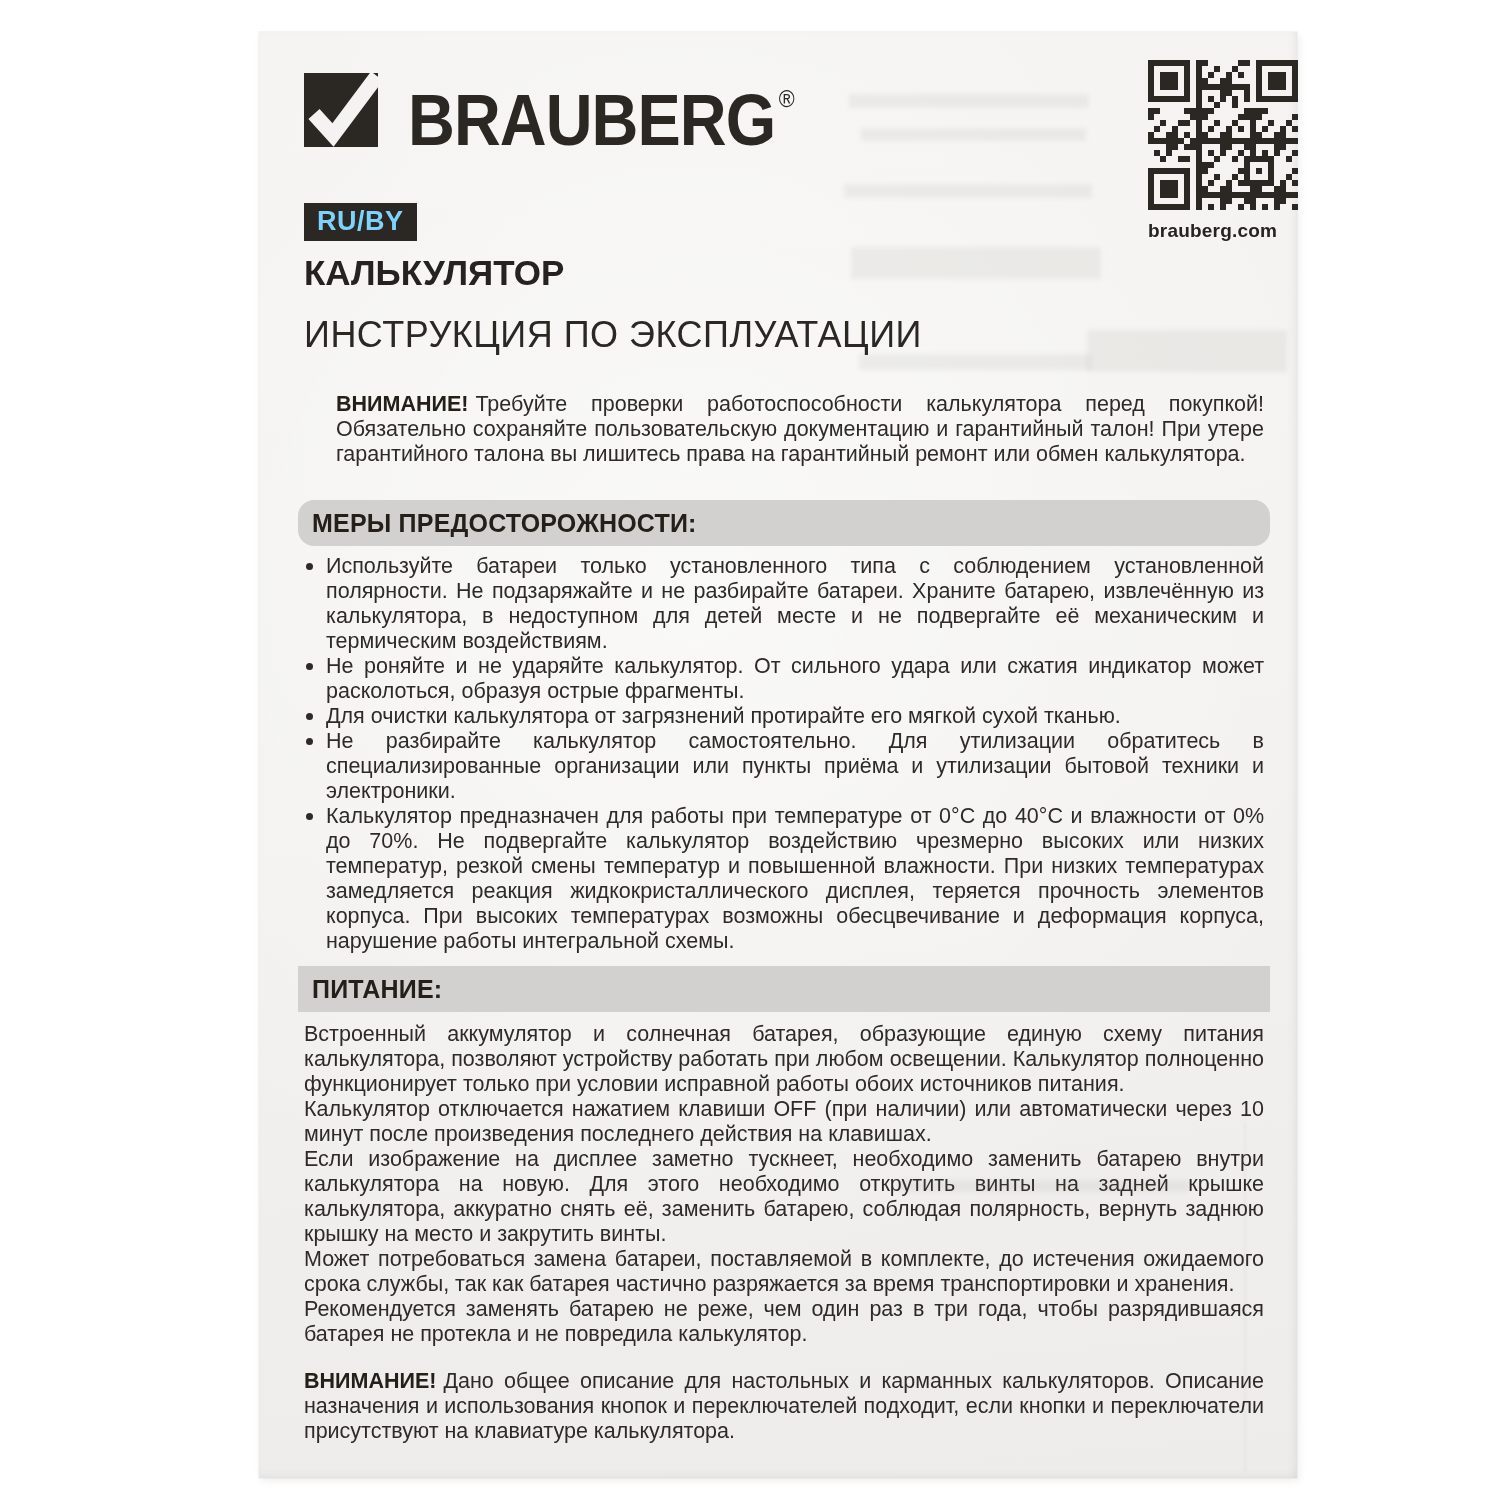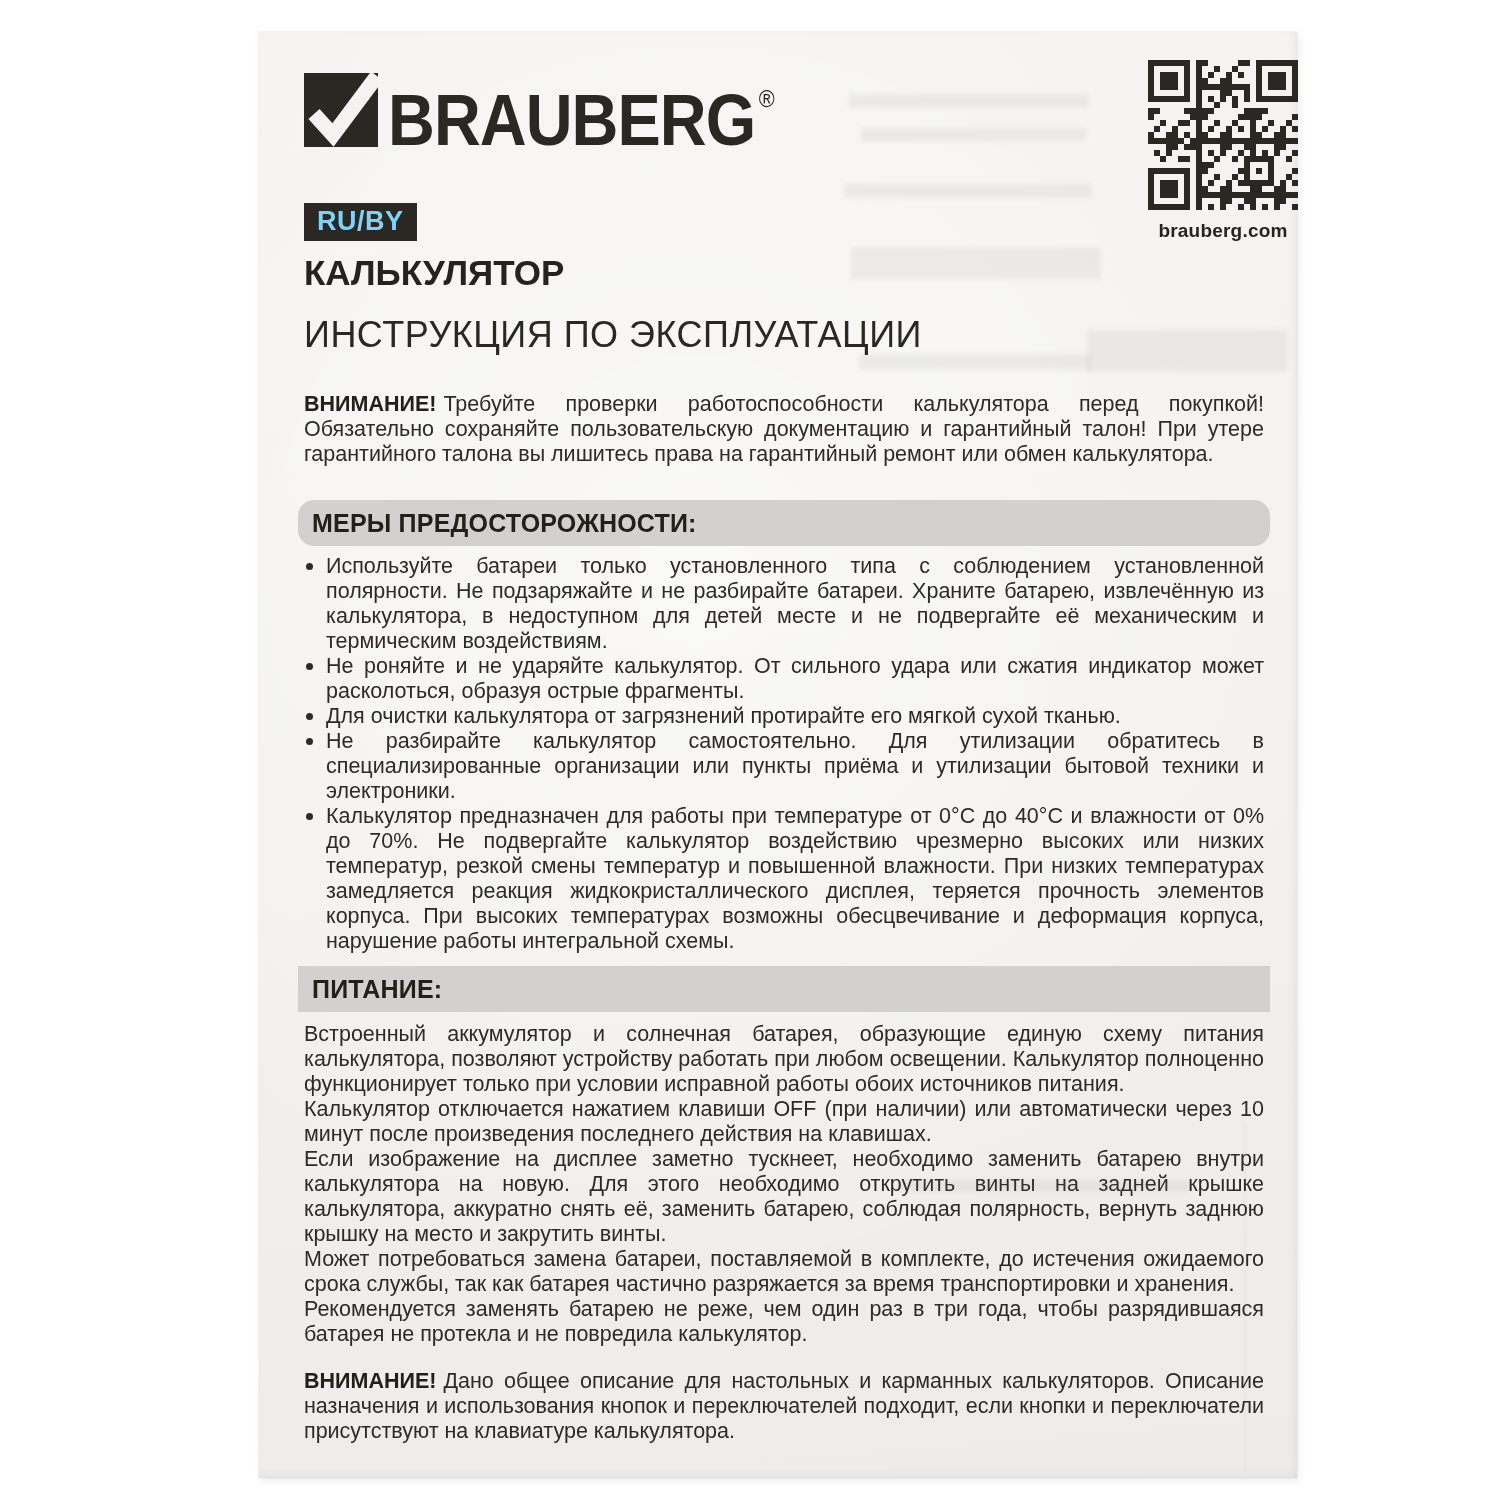--- a/index.html
+++ b/index.html
@@ -19,50 +19,50 @@
       2px 3px 8px rgba(0,0,0,0.07),
       inset -7px 0 14px -10px rgba(0,0,0,0.12),
       inset 0 -7px 14px -10px rgba(0,0,0,0.10);
     padding:0 33px 0 45px;box-sizing:border-box;
   }
   
   .ghost{position:absolute;background:#7d786f;opacity:0.09;filter:blur(2px);pointer-events:none;}
   .ghost.vline{opacity:0.06;filter:blur(1px);}
 
   .header-row{position:relative;margin-top:30px;height:74px;}
-  .brand{display:flex;align-items:center;gap:10px;}
+  .brand{display:flex;align-items:center;gap:30px;}
   .logo-square{width:74px;height:74px;flex:0 0 auto;display:block;}
   .brand-text{
     font-size:72px;font-weight:700;letter-spacing:-1px;color:#2b2723;
     display:inline-block;transform:scaleX(0.9);transform-origin:left center;
     white-space:nowrap;line-height:74px;
   }
   .reg-mark{font-size:24px;font-weight:400;vertical-align:38px;letter-spacing:0;margin-left:4px;}
 
-  .qr-block{position:absolute;left:844px;top:-2px;width:150px;text-align:center;}
+  .qr-block{position:absolute;left:844px;top:-2px;width:150px;text-align:left;}
   .qr-svg{width:150px;height:150px;display:block;fill:#2b2823;}
   .qr-caption{margin-top:10px;font-size:19px;font-weight:700;color:#262320;letter-spacing:0.2px;}
 
   .lang-badge{
     display:inline-block;margin-top:67px;
     background:#2b2723;color:#7dd3fc;
     font-size:27px;font-weight:700;letter-spacing:0.5px;
     padding:5px 13px 6px 13px;line-height:1;
   }
   .doc-title{
     margin:3px 0 0 0;font-size:35px;line-height:58px;font-weight:700;color:#262220;letter-spacing:0;
   }
   .doc-subtitle{
     margin:12px 0 0 0;font-size:36px;line-height:42px;font-weight:400;color:#2b2824;letter-spacing:0.5px;
   }
 
   .body-text{font-size:21.5px;line-height:25px;text-align:justify;color:#2e2a27;}
   .attn-label{font-weight:700;color:#242019;margin-right:7px;}
 
-  .intro{margin-top:36px;}
+  .intro{margin-top:36px;margin-left:32px;}
   .section-bar{
     height:46px;display:flex;align-items:center;
     background:#d3d1d0;
     margin:0 -6px;padding:0 14px;
     font-size:25px;font-weight:700;color:#242019;letter-spacing:0.2px;
   }
   .bar-precautions{margin-top:33px;border-radius:16px;}
   .bar-power{margin-top:12px;}
 
   ul.precautions{list-style:none;margin:8px 0 0 0;padding:0;}

